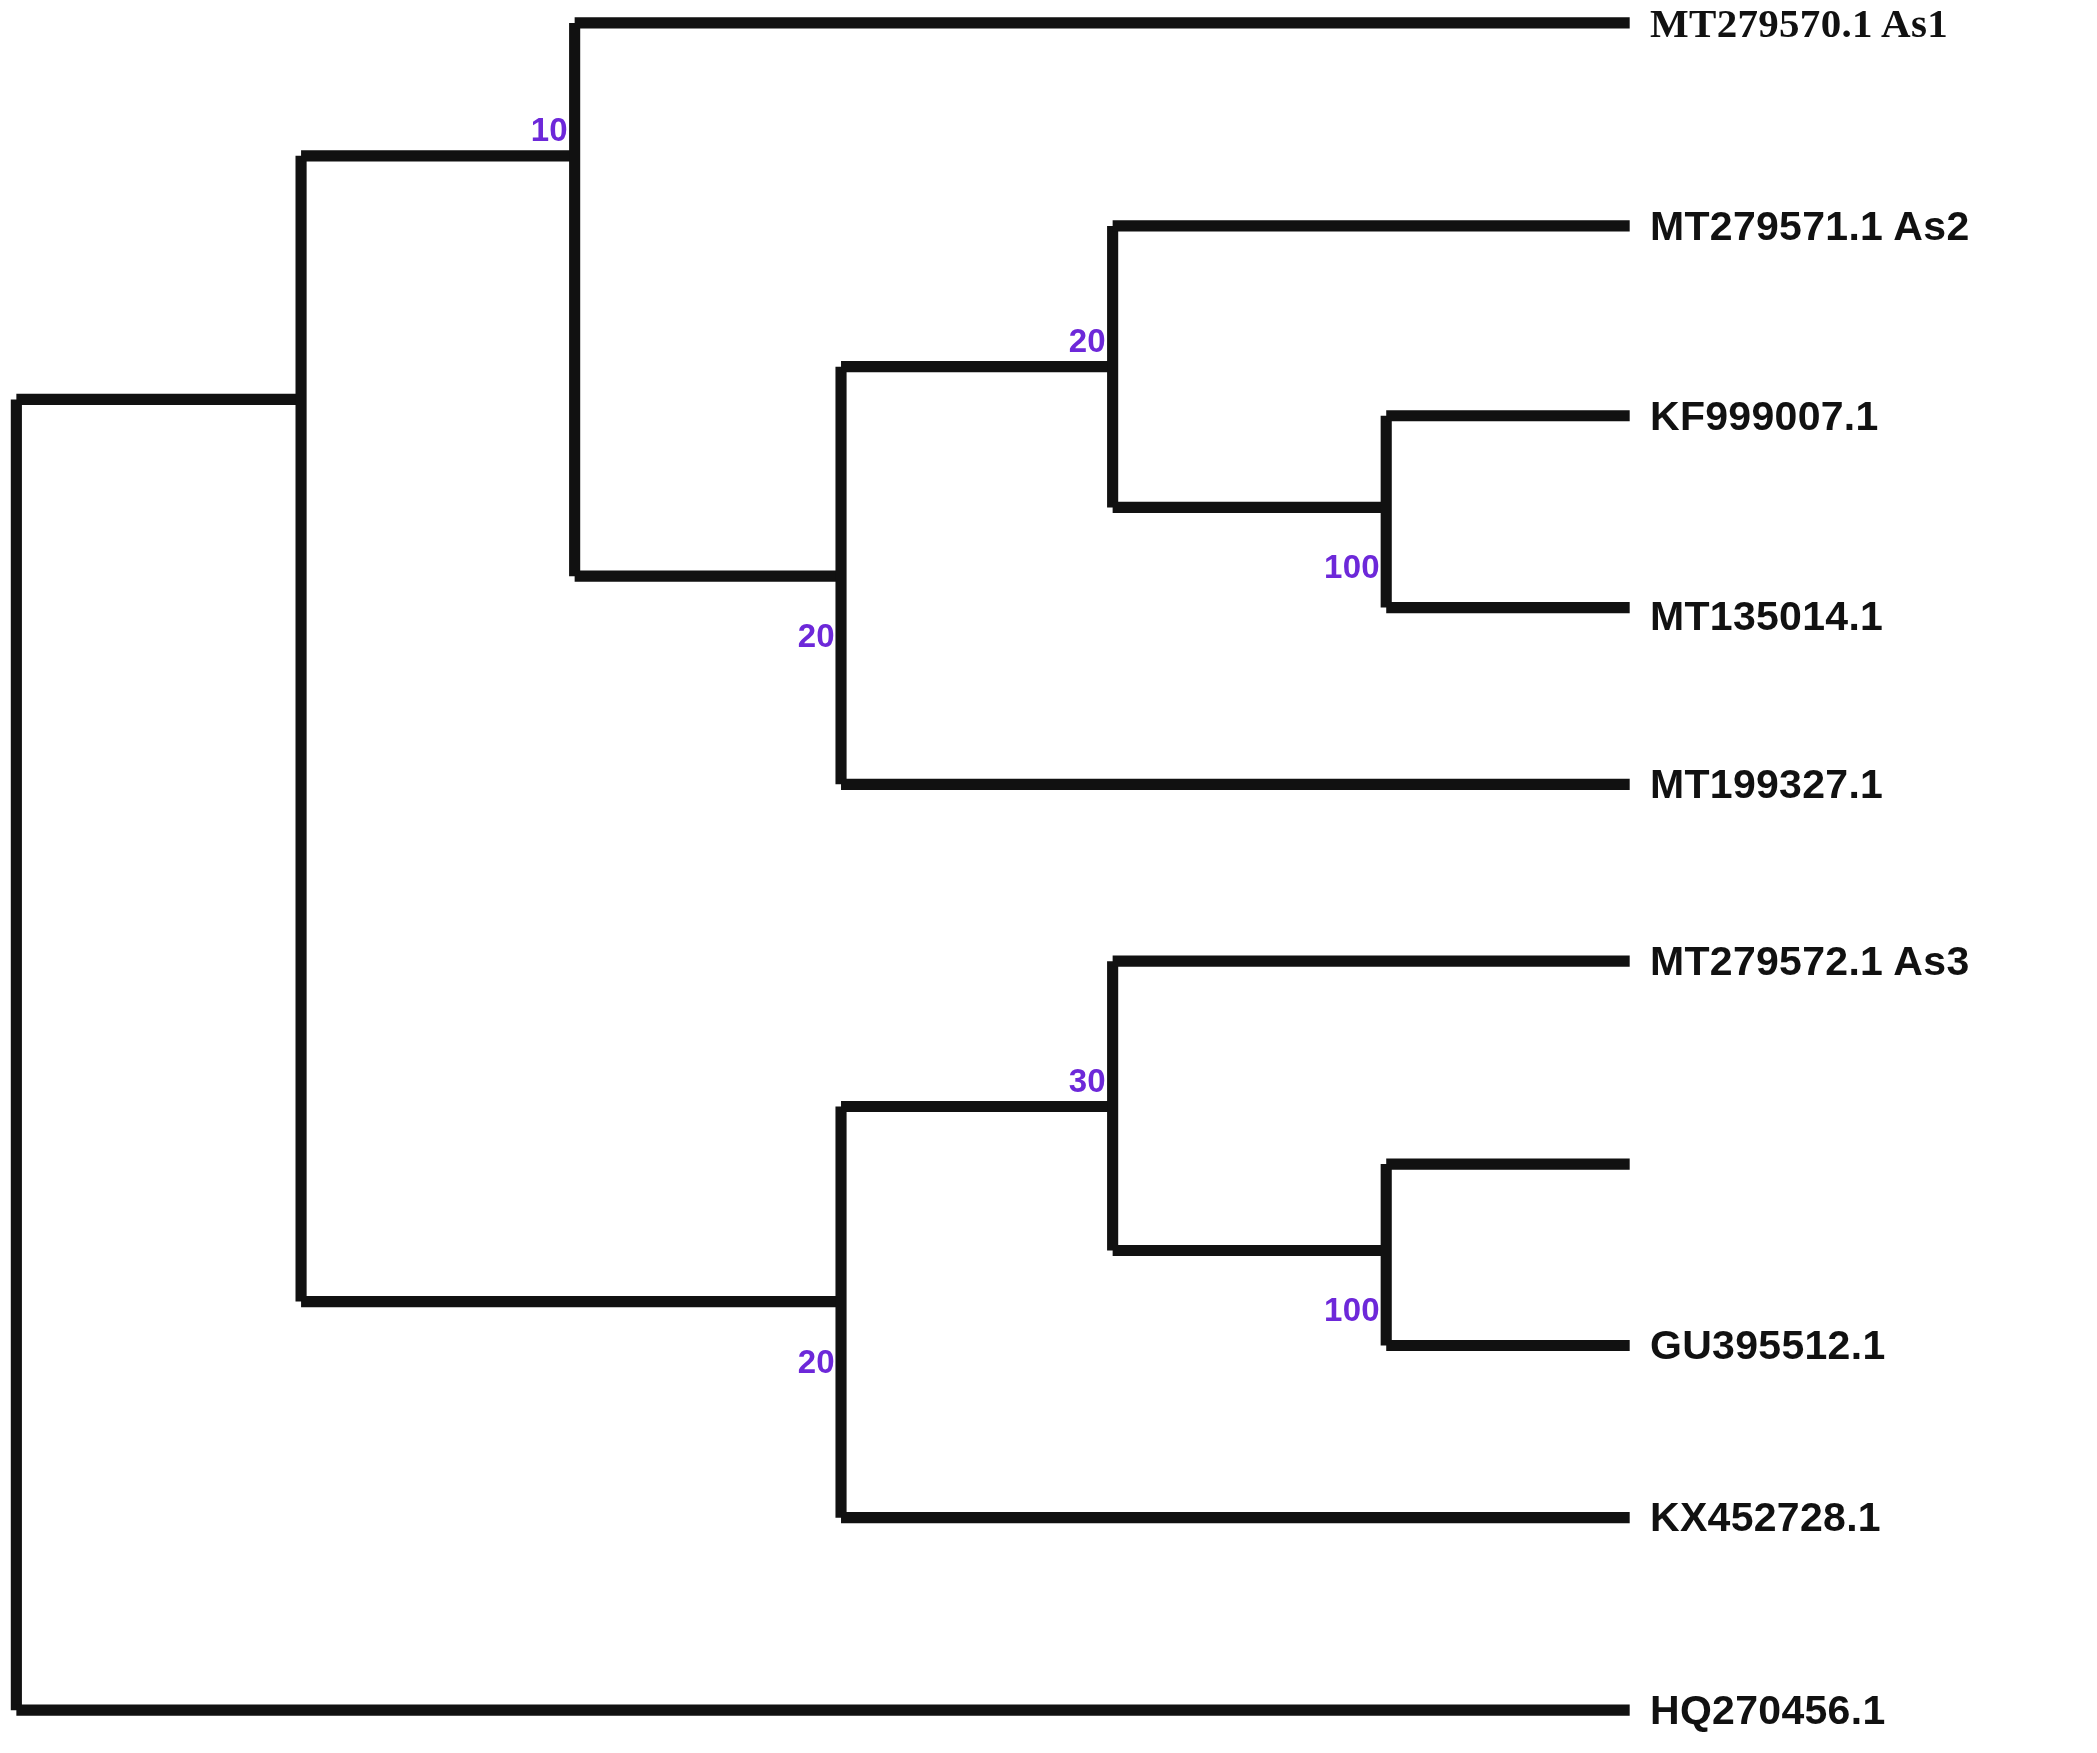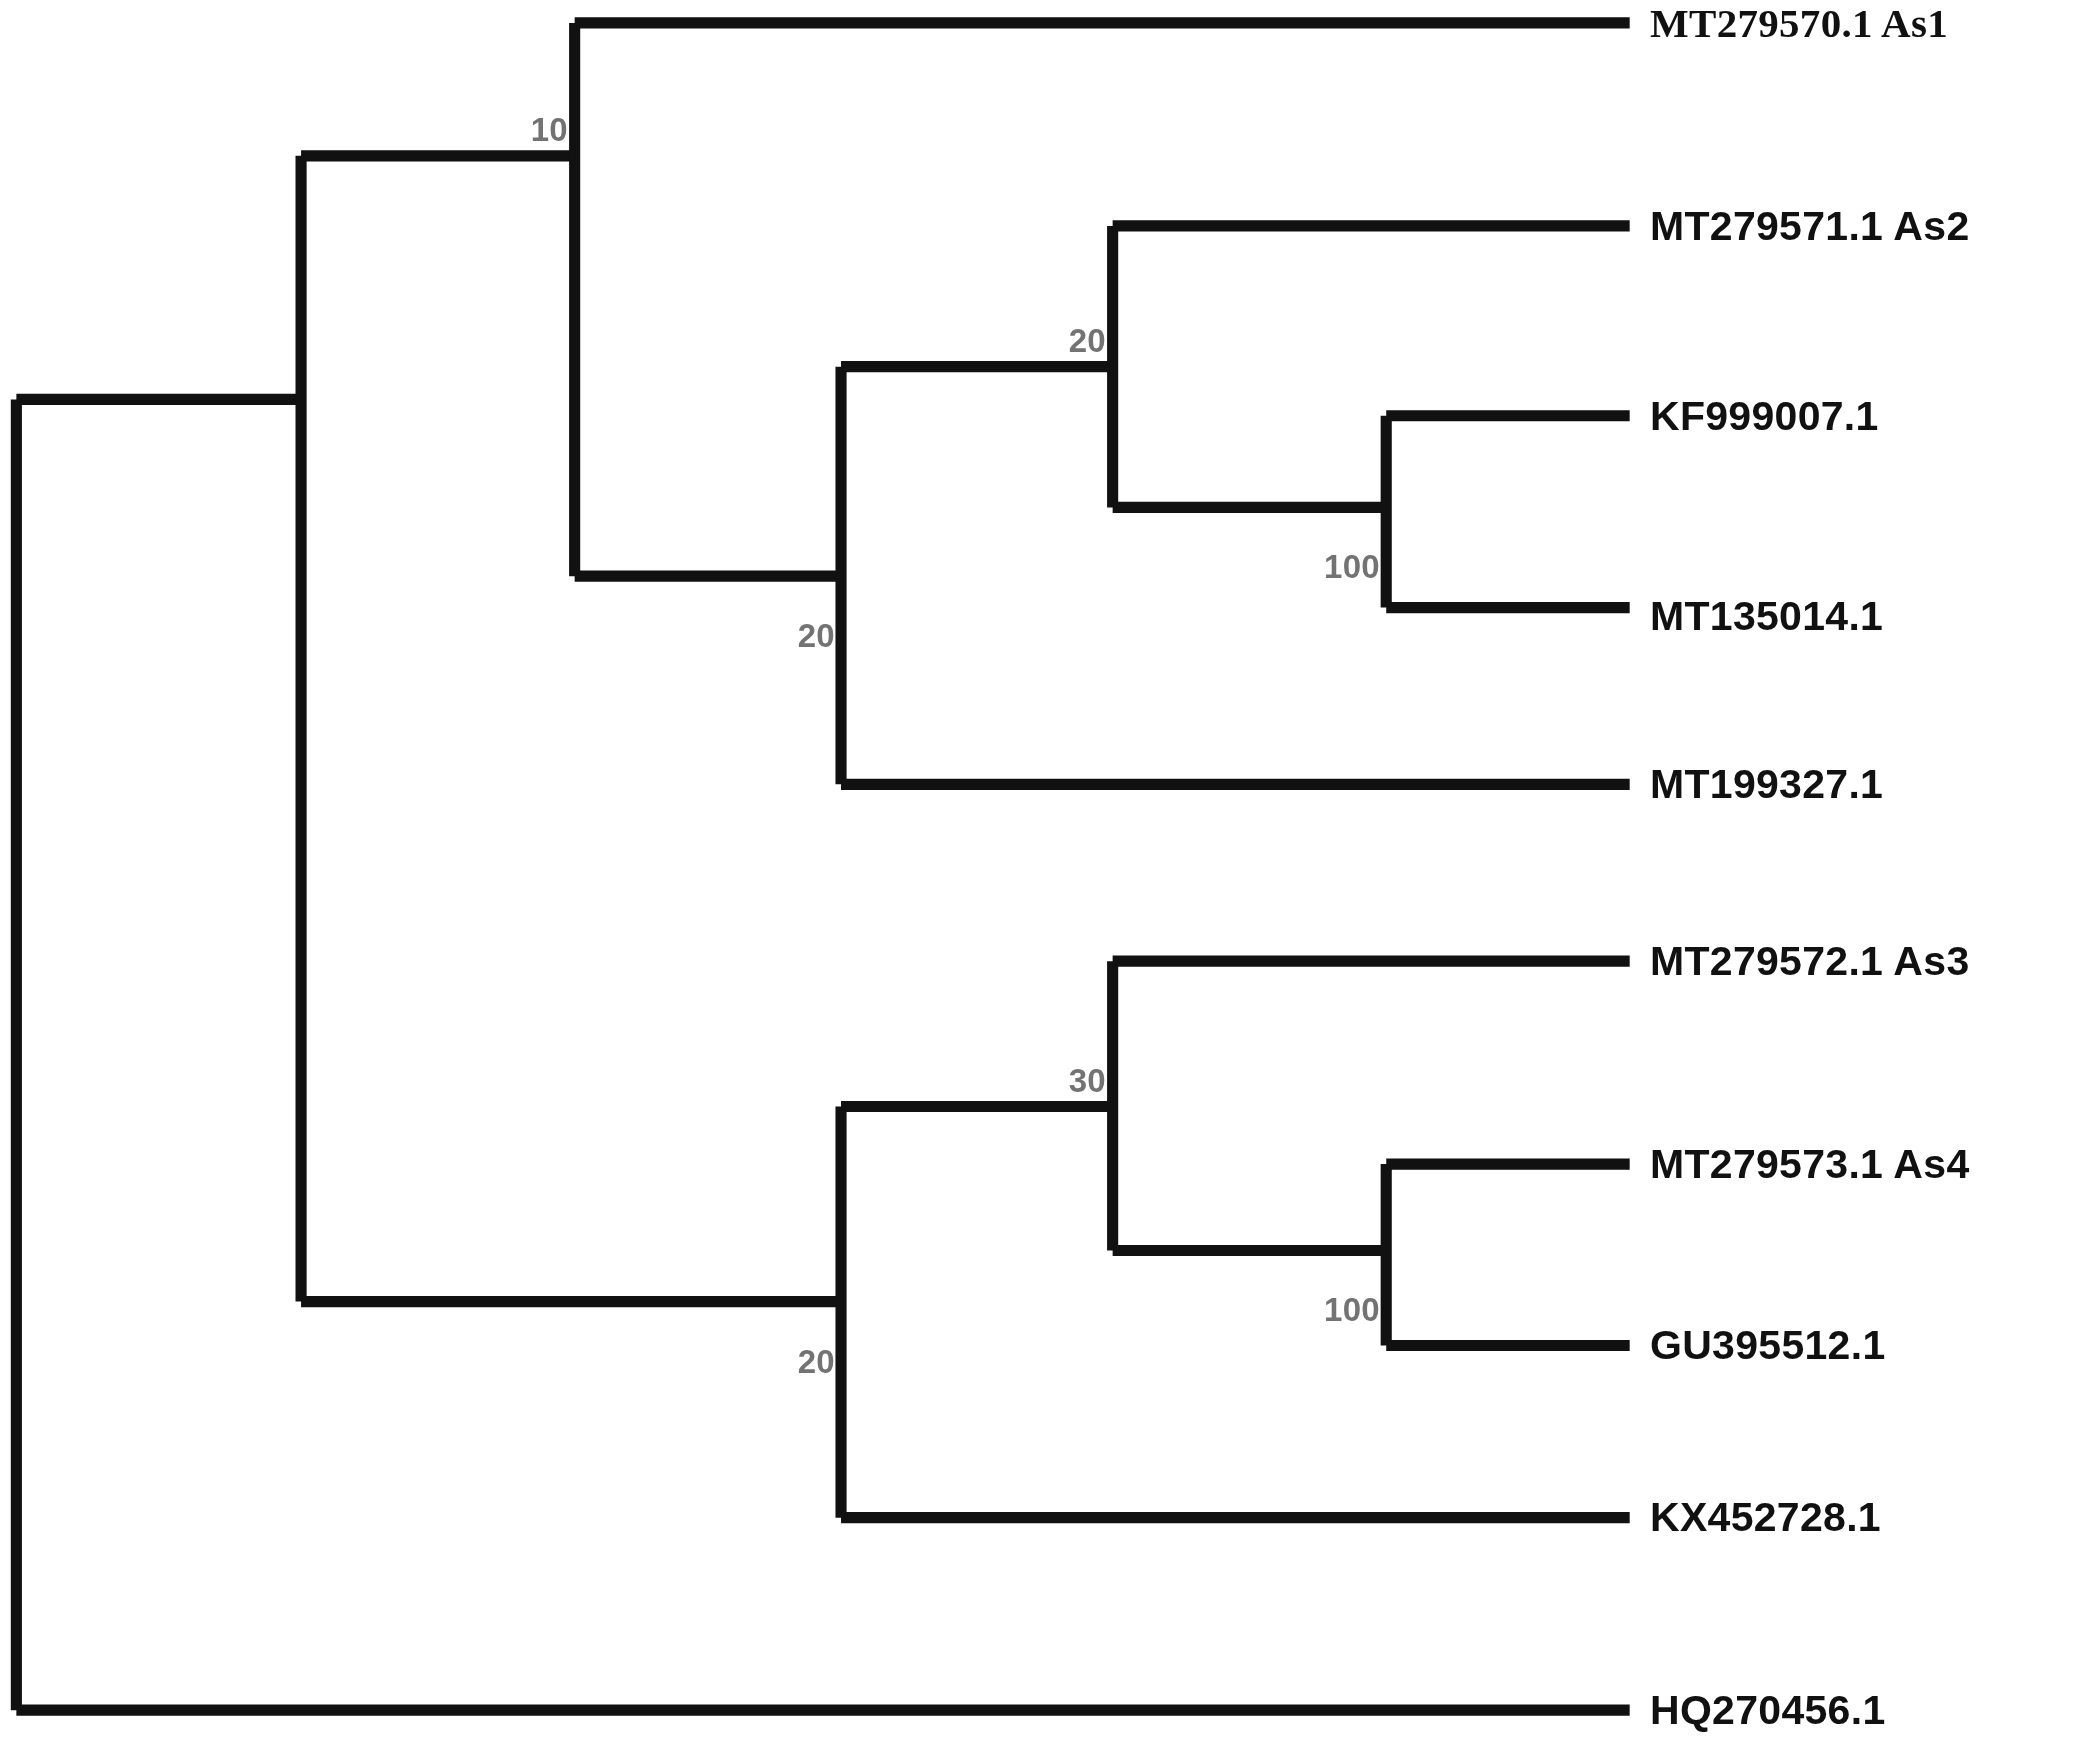--- a/index.html
+++ b/index.html
@@ -33,21 +33,21 @@
     color: #111111;
     white-space: nowrap;
     letter-spacing: 0.3px;
     transform: translateY(-50%);
   }
   .support-label {
     position: absolute;
     font-family: "Liberation Sans", sans-serif;
     font-size: 33px;
     font-weight: bold;
-    color: #737373;
+    color: #6d28d9;
     white-space: nowrap;
     transform: translate(-100%, -100%);
     letter-spacing: 0.3px;
   }
 </style>
 </head>
 <body>
 
 <div id="root-canvas">
 
@@ -101,21 +101,20 @@
   <div class="taxon-label" style="left:1650px; top:226px;">MT279571.1 As2</div>
 
   <div class="taxon-label" style="left:1650px; top:416px;">KF999007.1</div>
 
   <div class="taxon-label" style="left:1650px; top:592px;margin-top:24px;">MT135014.1</div>
 
   <div class="taxon-label" style="left:1650px; top:784px;">MT199327.1</div>
 
   <div class="taxon-label" style="left:1650px; top:961px;">MT279572.1 As3</div>
 
-  <div class="taxon-label" style="left:1650px; top:1164px;">MT279573.1 As4</div>
 
   <div class="taxon-label" style="left:1650px; top:1345px;">GU395512.1</div>
 
   <div class="taxon-label" style="left:1650px; top:1517px;">KX452728.1</div>
 
   <div class="taxon-label" style="left:1650px; top:1710px;text-align:right;">HQ270456.1</div>
 
   <div class="support-label" style="left:568px; top:149px;">10</div>
 
   <div class="support-label" style="left:835px; top:655px;">20</div>

